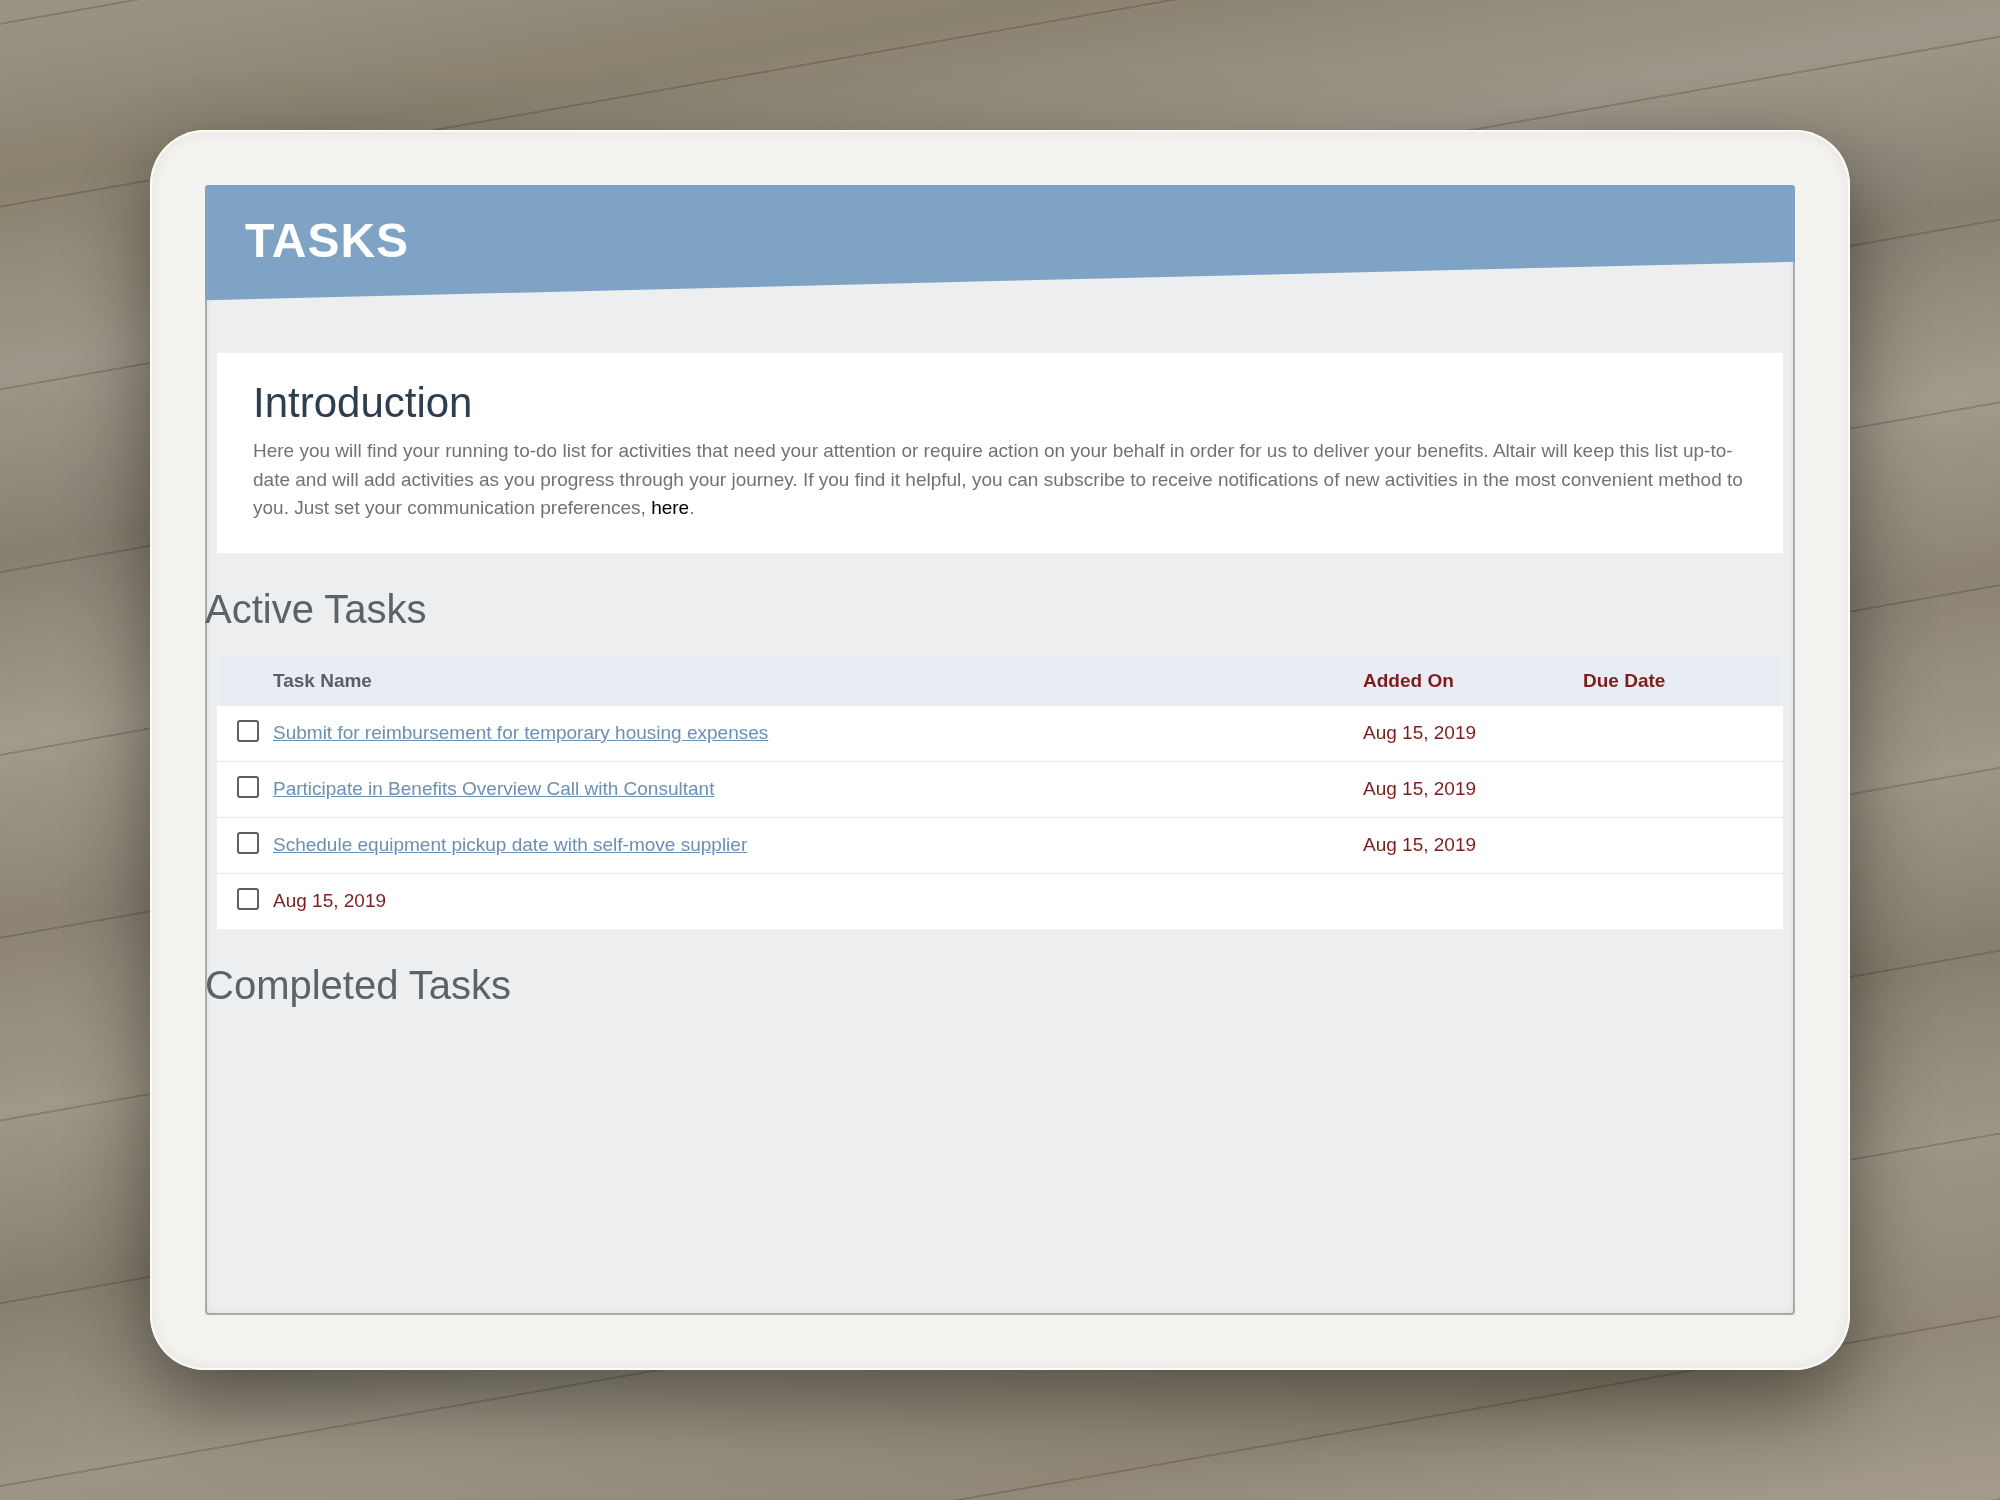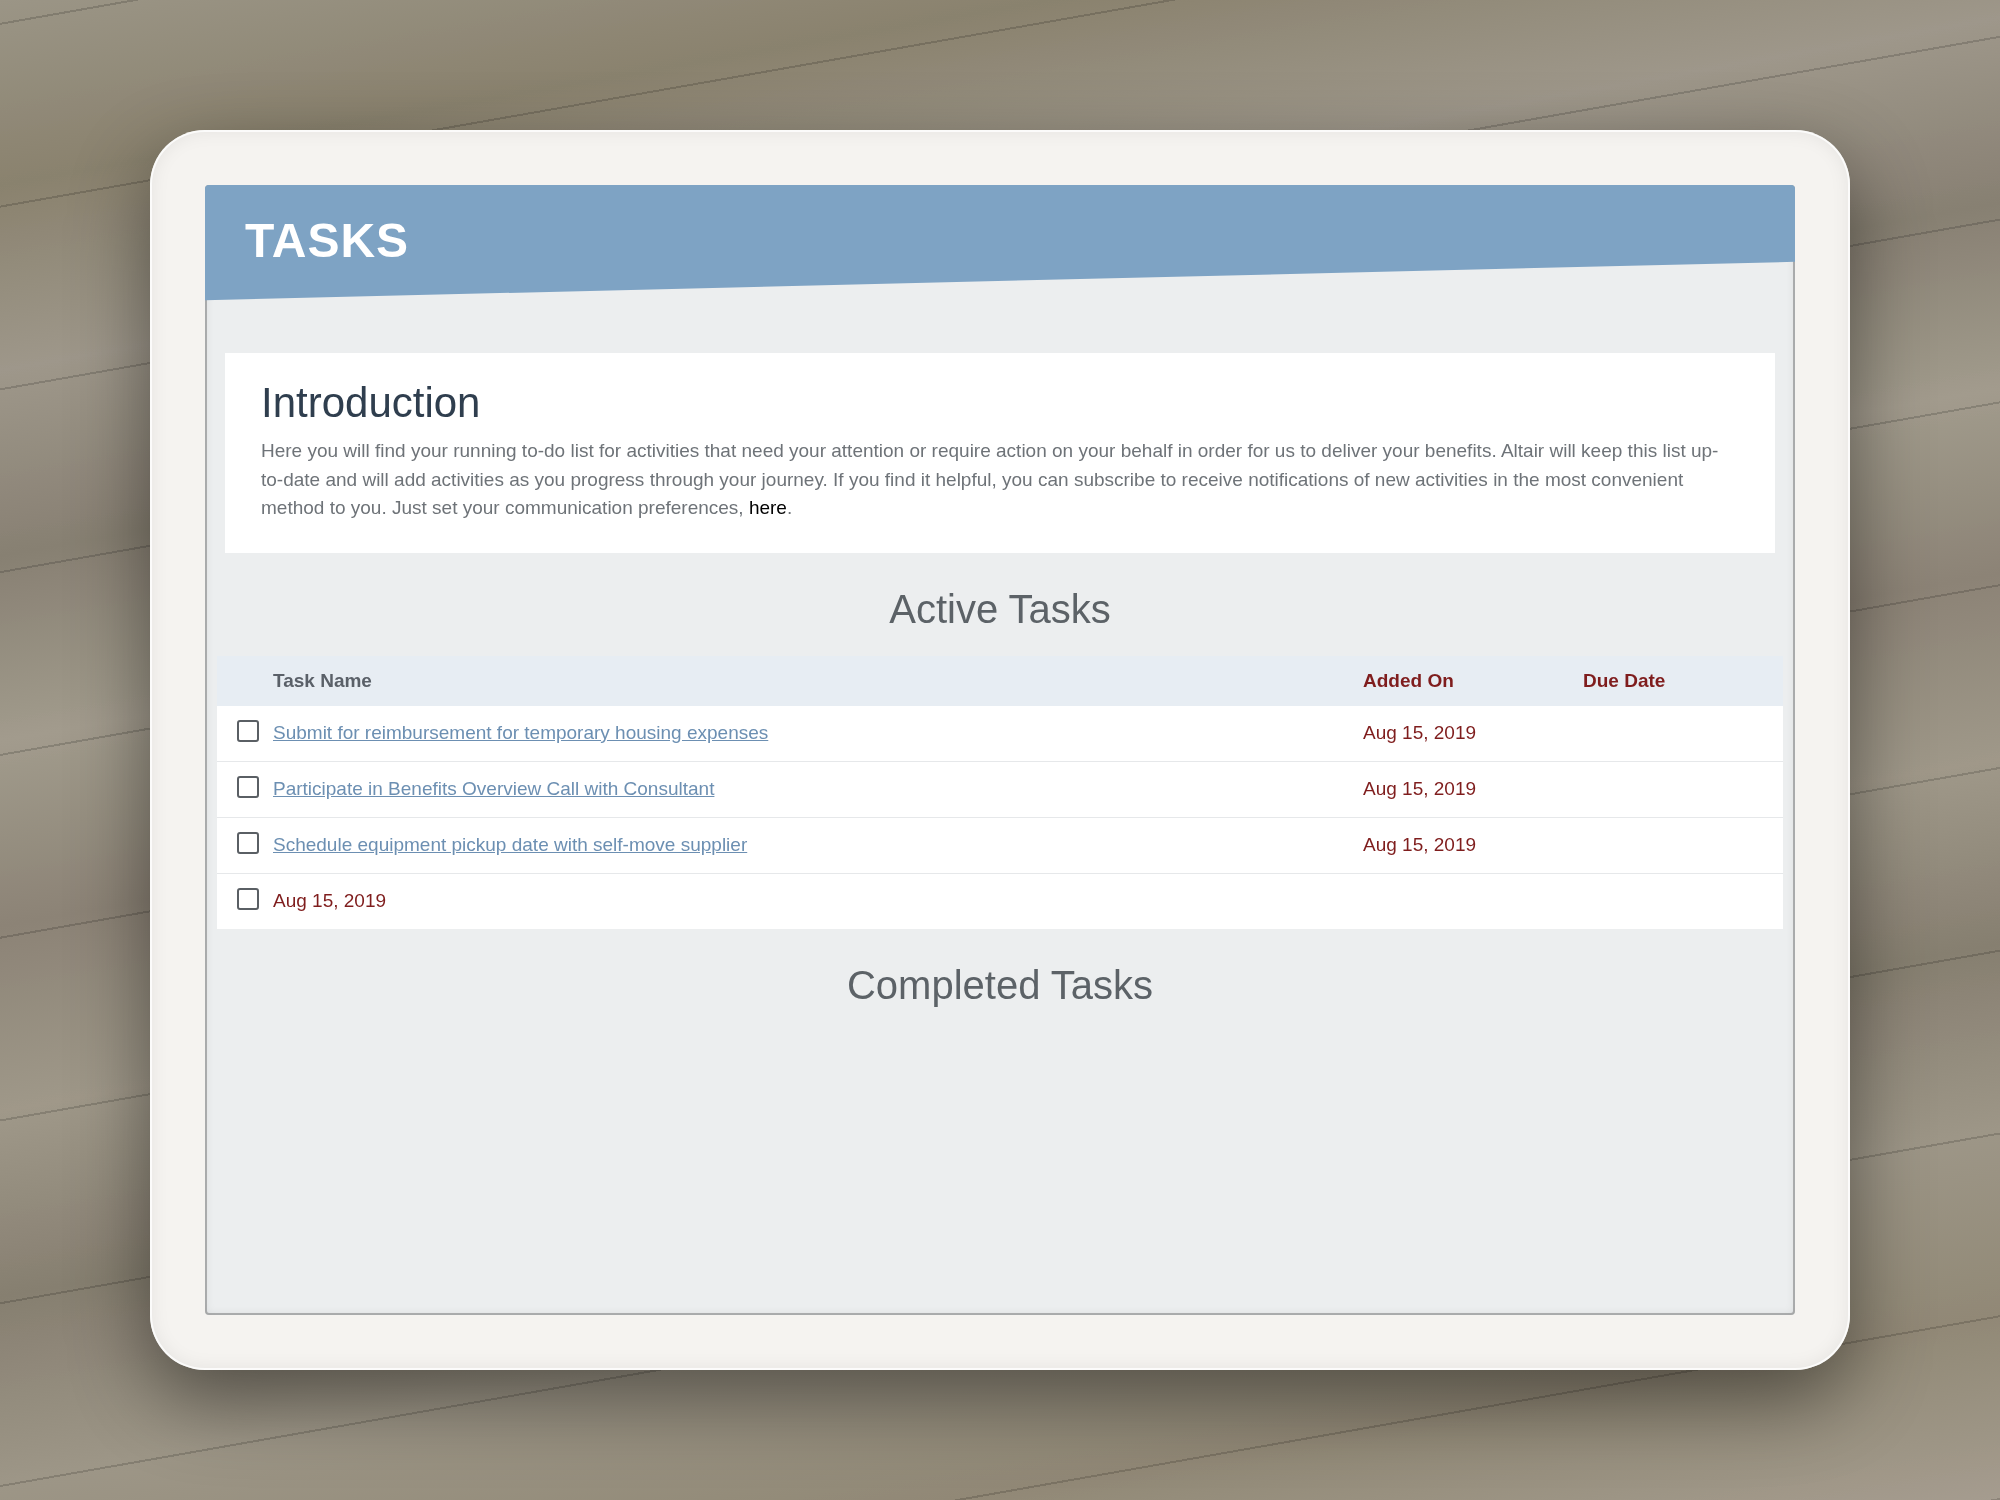--- a/index.html
+++ b/index.html
@@ -75,39 +75,38 @@
       position: absolute;
       top: 28px;
       left: 40px;
       color: #fff;
       font-size: 48px;
       font-weight: 700;
       letter-spacing: 1px;
     }
     .intro-card {
       background: #fff;
-      margin: 0 20px;
+      margin: 0 12px;
       padding: 26px 36px 30px;
     }
     .intro-heading {
       font-size: 42px;
       font-weight: 400;
       color: #2f3e4e;
       margin-bottom: 10px;
     }
     .intro-text {
       font-size: 19px;
       line-height: 1.5;
       color: #6e7378;
     }
     .intro-here-link {
       color: #000000;
     }
     .section-heading {
-      text-align: center;
       font-size: 40px;
       font-weight: 400;
       color: #5c6267;
       padding: 34px 0 24px;
     }
     .table-wrap {
       background: #fff;
       margin: 0 12px;
       padding: 0;
     }

